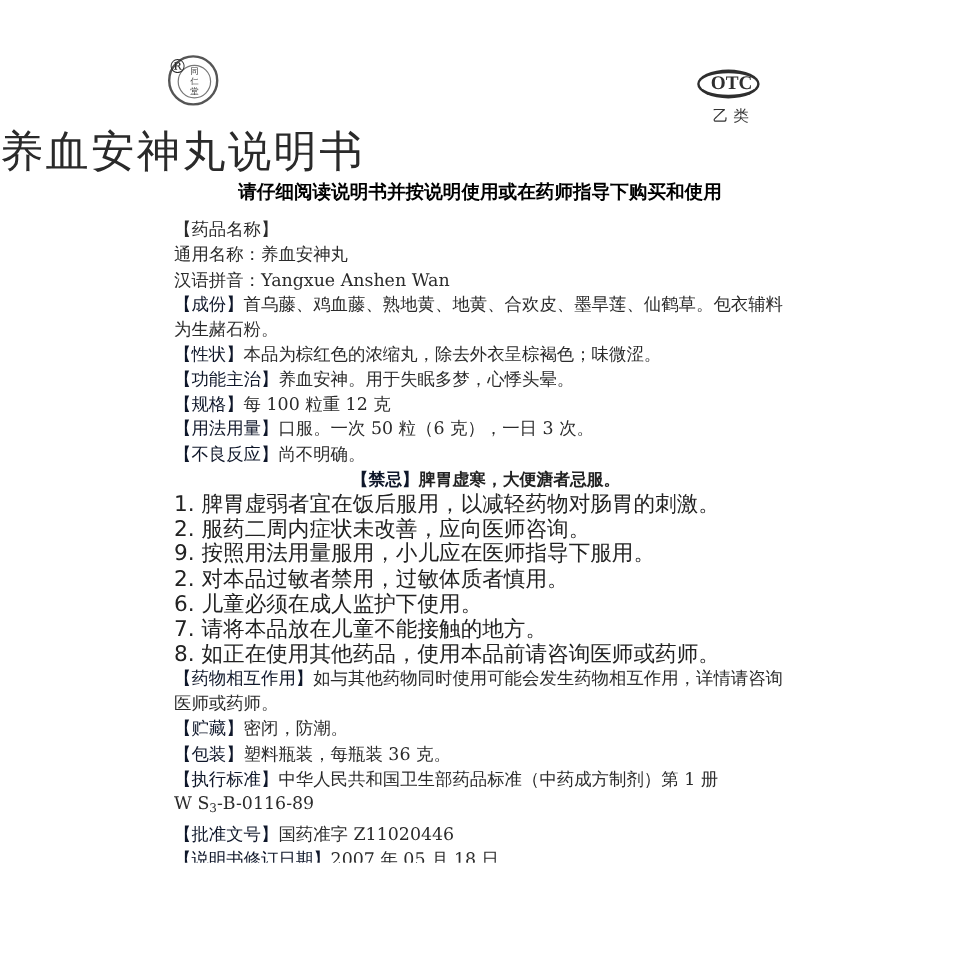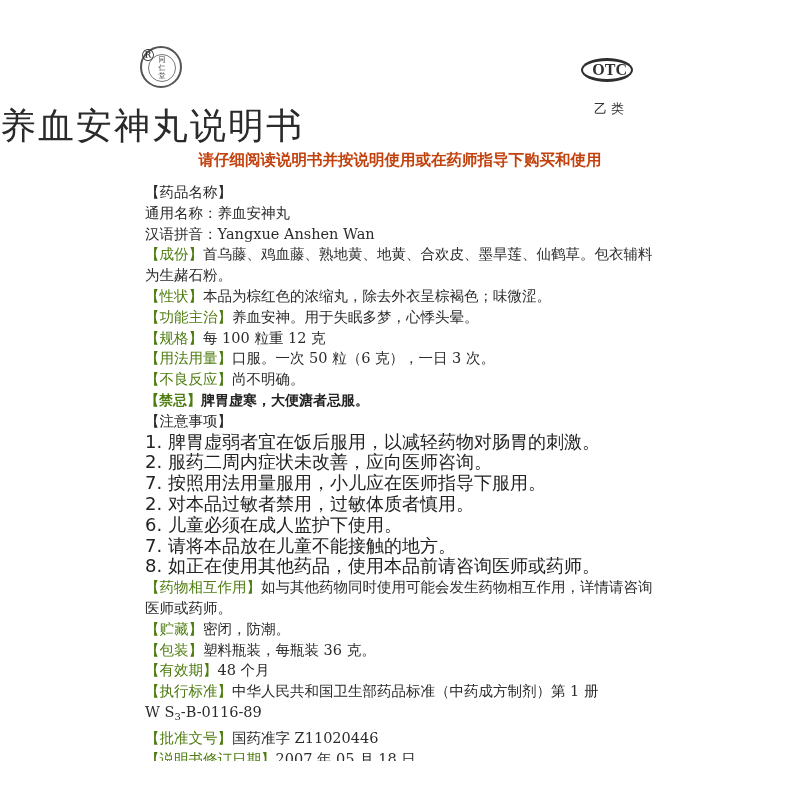--- a/index.html
+++ b/index.html
@@ -22,39 +22,39 @@
       background: #2e2e2e; border-radius: 50%;
       display: flex; align-items: center; justify-content: center;
     }
     .otc span {
       background: #fff; color: #2e2e2e; border-radius: 50%; padding: 0 4px;
       font-family: "Liberation Serif", serif; font-size: 16px; line-height: 18px; font-weight: bold;
       width: 40px; text-align: right; height: 18px;
     }
     .otc-class {
       position: absolute; left: 594px; top: 88px; font-size: 13px;
-      font-family: "DejaVu Sans", sans-serif; color: #333; letter-spacing: 4px; margin-top: 12px;
+      font-family: "DejaVu Sans", sans-serif; color: #333; letter-spacing: 4px;
     }
     .title {
       position: absolute; left: 0; width: 800px; top: 102px; text-align: left;
       font-family: Liberation Serif, serif; font-size: 36px; letter-spacing: 2px; color: #2a2a2a;
     }
     .subtitle {
       position: absolute; left: 0; width: 800px; top: 150px; text-align: center;
-      font-family: "DejaVu Sans", sans-serif; font-size: 15.5px; font-weight: bold; color: #c2410c;
+      font-family: "DejaVu Sans", sans-serif; font-size: 15.5px; font-weight: bold; color: #000000;
     }
     .body-text {
       position: absolute; left: 145px; top: 182px; width: 520px;
     }
     .line {
       font-size: 14.5px; line-height: 20.8px; white-space: nowrap; color: #2b2b2b;
     }
     .line.sans { font-family: "DejaVu Sans", sans-serif; font-size: 18px; color: #222; }
-    .line.sans-bold { font-family: "DejaVu Sans", sans-serif; font-size: 14px; font-weight: bold; color: #222; }
-    .tag { color: #4d7c0f; }
+    .line.sans-bold { font-family: "DejaVu Sans", sans-serif; font-size: 14px; font-weight: bold; color: #222; text-align: center; }
+    .tag { color: #0f172a; }
     .cut { height: 12px; overflow: hidden; }
     sub { font-size: 10px; vertical-align: -3px; }
   </style>
 </head>
 <body>
 
 <div class="logo">
   <div class="inner">
     <span>同</span>
     <span>仁</span>
@@ -93,44 +93,40 @@
   <div class="line">
     <span class="tag">【用法用量】</span><span>口服。一次 50 粒（6 克），一日 3 次。</span>
   </div>
   <div class="line">
     <span class="tag">【不良反应】</span><span>尚不明确。</span>
   </div>
   <div class="line sans-bold">
     <span class="tag">【禁忌】</span><span>脾胃虚寒，大便溏者忌服。</span>
   </div>
 
-  <div class="line">【注意事项】</div>
   <div class="line sans">1. 脾胃虚弱者宜在饭后服用，以减轻药物对肠胃的刺激。</div>
   <div class="line sans">2. 服药二周内症状未改善，应向医师咨询。</div>
-  <div class="line sans">7. 按照用法用量服用，小儿应在医师指导下服用。</div>
+  <div class="line sans">9. 按照用法用量服用，小儿应在医师指导下服用。</div>
   <div class="line sans">2. 对本品过敏者禁用，过敏体质者慎用。</div>
   <div class="line sans">6. 儿童必须在成人监护下使用。</div>
   <div class="line sans">7. 请将本品放在儿童不能接触的地方。</div>
   <div class="line sans">8. 如正在使用其他药品，使用本品前请咨询医师或药师。</div>
 
   <div class="line">
     <span class="tag">【药物相互作用】</span><span>如与其他药物同时使用可能会发生药物相互作用，详情请咨询</span>
   </div>
   <div class="line">医师或药师。</div>
 
   <div class="line">
     <span class="tag">【贮藏】</span><span>密闭，防潮。</span>
   </div>
   <div class="line">
     <span class="tag">【包装】</span><span>塑料瓶装，每瓶装 36 克。</span>
   </div>
   <div class="line">
-    <span class="tag">【有效期】</span><span>48 个月</span>
-  </div>
-  <div class="line">
     <span class="tag">【执行标准】</span><span>中华人民共和国卫生部药品标准（中药成方制剂）第 1 册</span>
   </div>
   <div class="line">
     <span>W S</span><sub>3</sub><span>-B-0116-89</span>
   </div>
   <div class="line">
     <span class="tag">【批准文号】</span><span>国药准字 Z11020446</span>
   </div>
   <div class="line cut">
     <span class="tag">【说明书修订日期】</span><span>2007 年 05 月 18 日</span>

